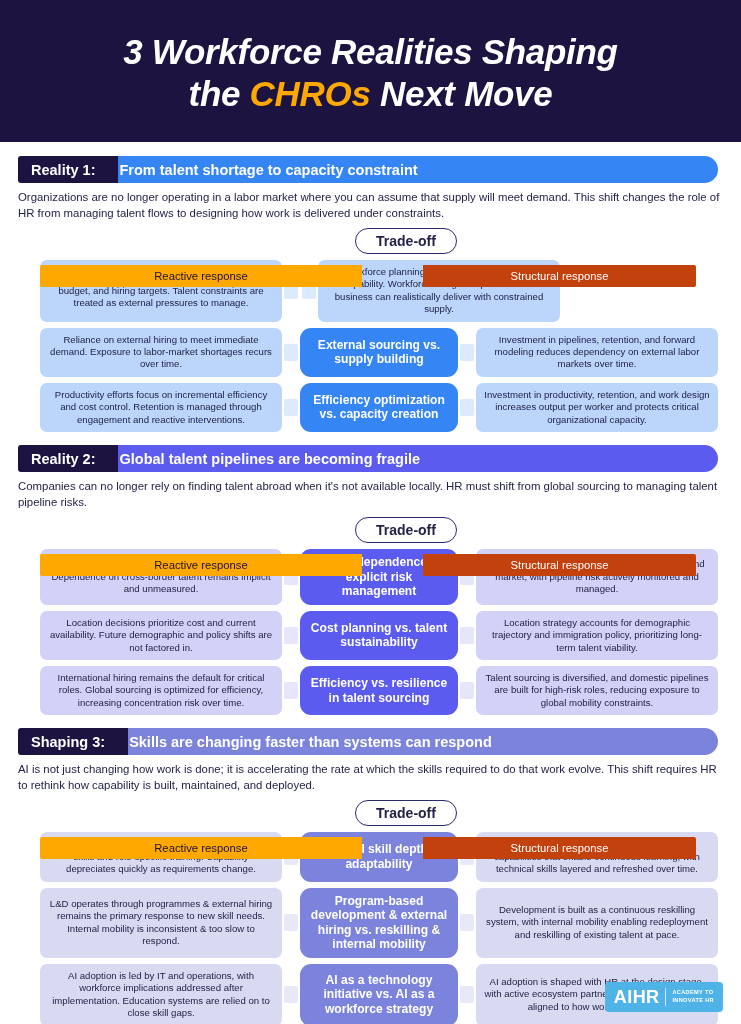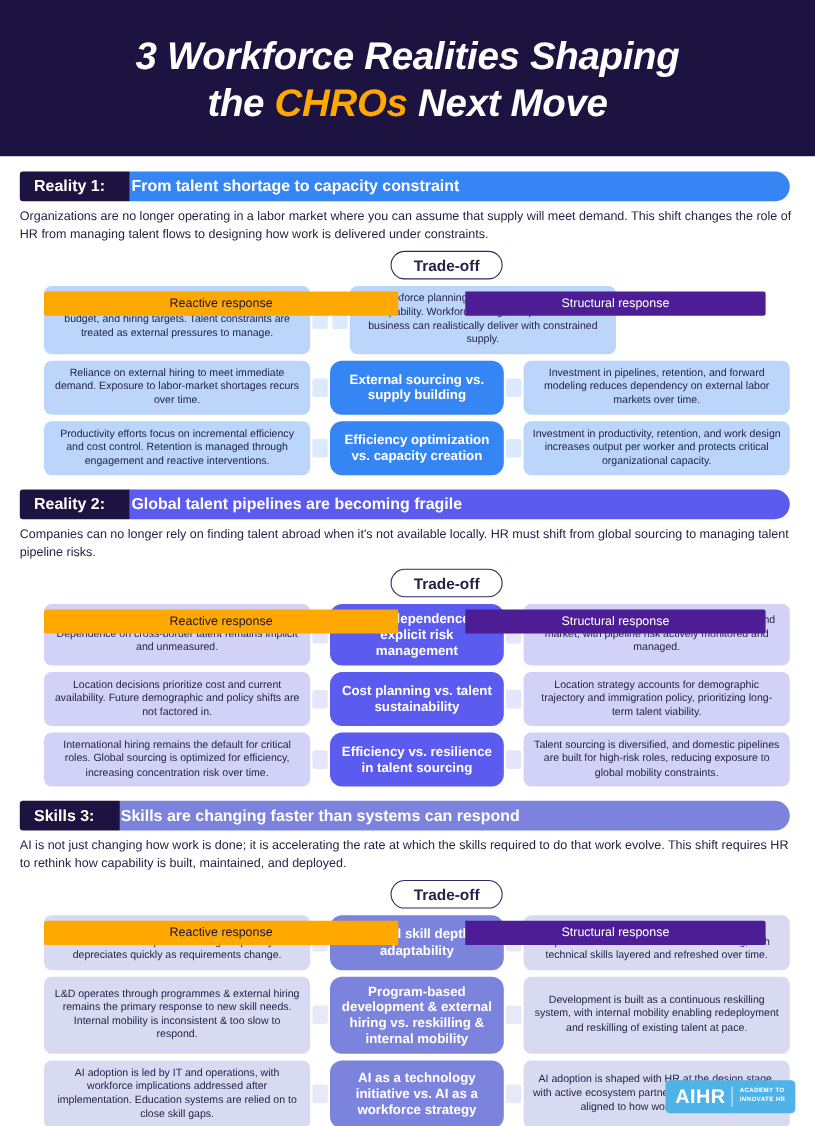--- a/index.html
+++ b/index.html
@@ -92,21 +92,21 @@
     margin-top:35px;
   }
   .legend .seg.react {
     left:0; width:322px;
     background:#FFA800;
     border-radius:2px 0 0 2px;
     color:#1d1340;
   }
   .legend .seg.struct {
     left:383px; width:273px;
-    background:#4c1d95;
+    background:#c2410c;
     border-radius:0 2px 2px 0;
   }
   .legend .pill {
     position:absolute;
     left:315px; top:-2px;
     width:102px; height:26px;
     background:#ffffff;
     border:1.8px solid #2b2b6b;
     border-radius:13px;
     display:flex; align-items:center; justify-content:center;
@@ -277,21 +277,21 @@
             <div class="cell side">International hiring remains the default for critical roles. Global sourcing is optimized for efficiency, increasing concentration risk over time.</div>
             <div class="conn"></div>
             <div class="cell mid">Efficiency vs. resilience in talent sourcing</div>
             <div class="conn"></div>
             <div class="cell side">Talent sourcing is diversified, and domestic pipelines are built for high-risk roles, reducing exposure to global mobility constraints.</div>
           </div>
         </div>
       </div>
       <div class="section r3 sec-gap">
         <div class="sec-head">
-          <div class="tag">Skills 3:</div>
+          <div class="tag">Shaping 3:</div>
           <div class="bar">Skills are changing faster than systems can respond</div>
         </div>
         <div class="sec-desc">AI is not just changing how work is done; it is accelerating the rate at which the skills required to do that work evolve. This shift requires HR to rethink how capability is built, maintained, and deployed.</div>
         <div class="legend">
           <div class="seg react">Reactive response</div>
           <div class="seg struct">Structural response</div>
           <div class="pill">Trade-off</div>
         </div>
         <div class="rows">
           <div class="row">

